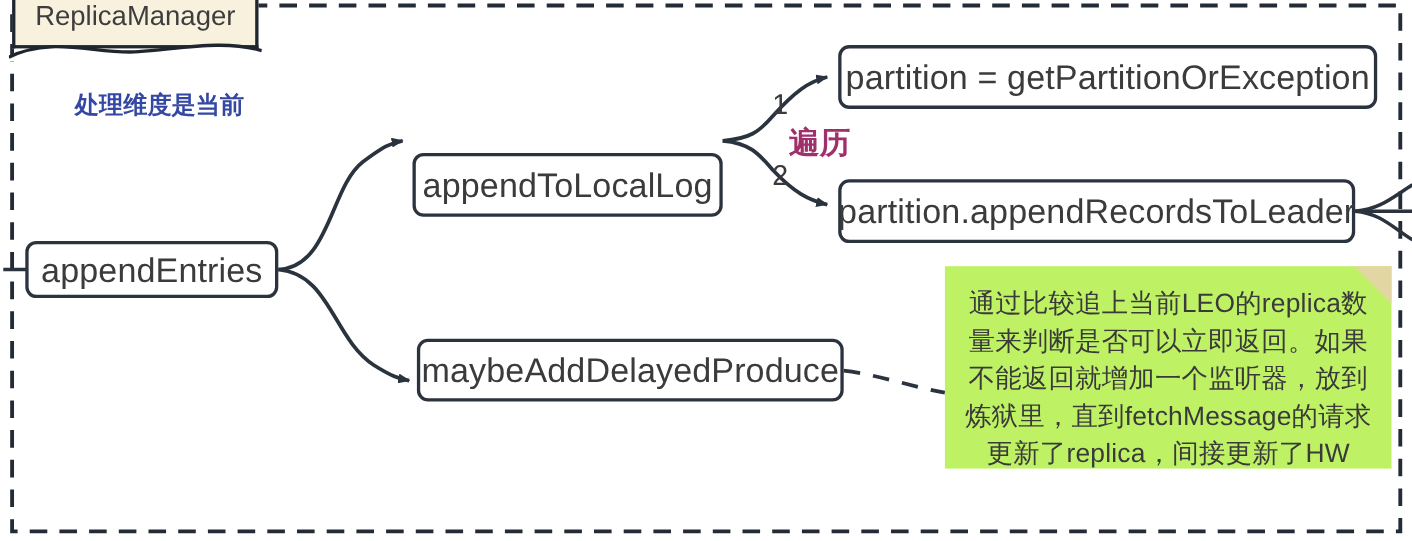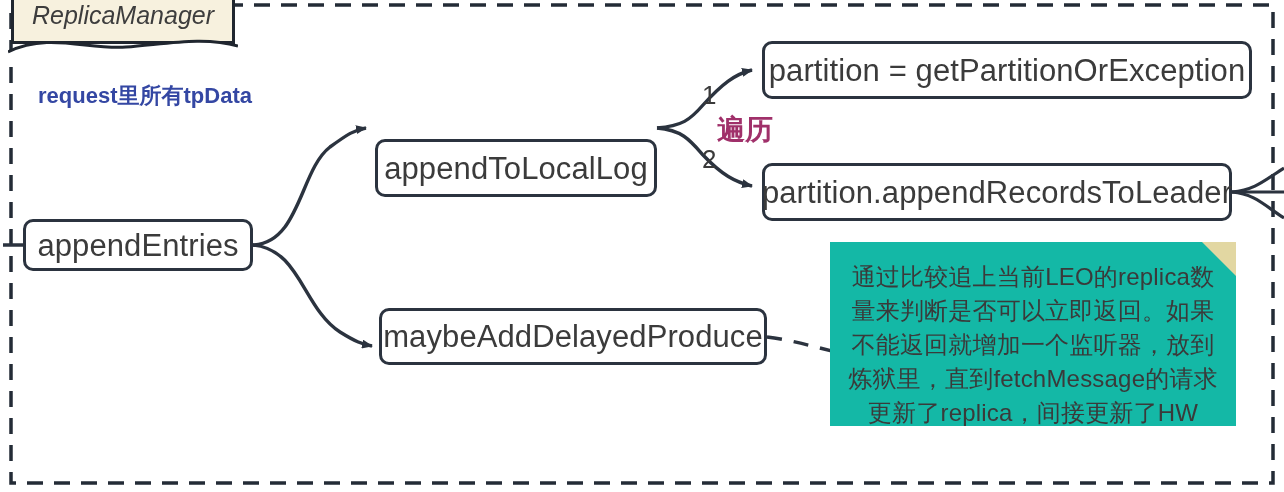--- a/index.html
+++ b/index.html
@@ -62,41 +62,40 @@
     position: absolute;
     left: 8px;
     top: 30px;
     width: 230px;
     height: 26px;
     z-index: 5;
   }
   #group-label-text {
     position: relative;
     top: -3px;
-    font-style: italic;
   }
   #annotation-blue {
     position: absolute;
     left: 6px;
     top: 82px;
     width: 278px;
     text-align: center;
     color: #3447a3;
     font-size: 22px;
     font-weight: bold;
     line-height: 1.30;
     z-index: 3;
   }
   #note {
     position: absolute;
-    left: 830px;
+    left: 859px;
     top: 242px;
     width: 406px;
     height: 184px;
-    background: #14b8a6;
+    background: #bef264;
     z-index: 2;
   }
   #note-fold {
     position: absolute;
     right: 0;
     top: 0;
     width: 0;
     height: 0;
     border-left: 34px solid transparent;
     border-top: 34px solid #e2d7a2;
@@ -158,21 +157,21 @@
 
   <div id="group-header">
     <span id="group-label-text">ReplicaManager</span>
   </div>
   <svg id="group-header-wave" viewBox="0 0 230 26">
     <path d="M0,22 C40,2 80,20 118,17 C158,14 196,6 230,16 L230,26 L0,26 Z" fill="#ffffff"></path>
     <path d="M0,22 C40,2 80,20 118,17 C158,14 196,6 230,16" fill="none" stroke="#20262f" stroke-width="3"></path>
   </svg>
 
   <div id="annotation-blue">
-    <div>request里所有tpData</div>
+    <div>处理维度是当前</div>
   </div>
 
   <div class="node" style="left:23px; top:219px; width:230px; height:52px;align-items:center;">
     <span>appendEntries</span>
   </div>
 
   <div class="node" style="left:375px; top:99px; width:282px; height:58px;margin-top:40px;">
     <span>appendToLocalLog</span>
   </div>
 

